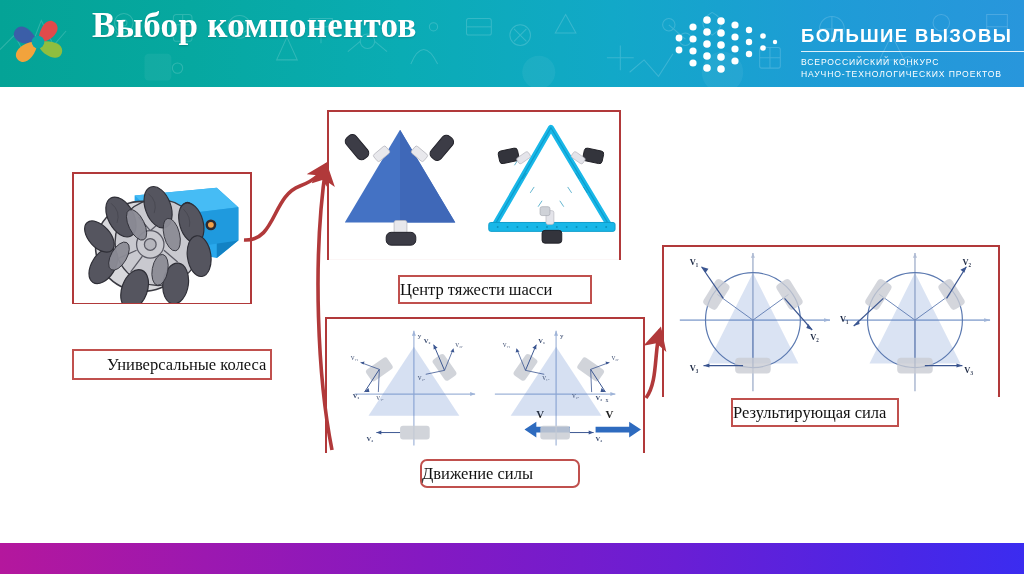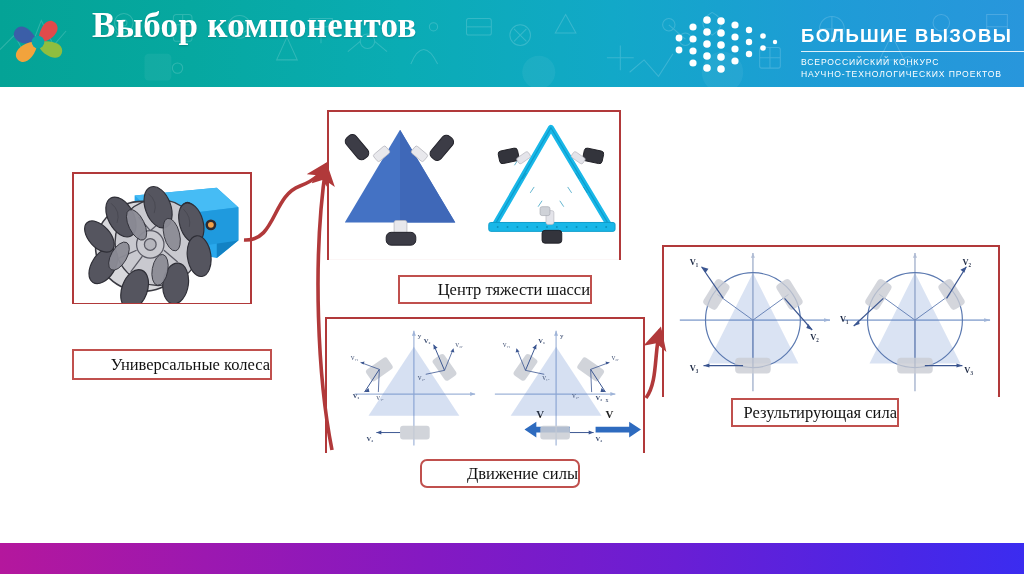--- a/index.html
+++ b/index.html
@@ -52,21 +52,21 @@
     position:absolute;background:#e5e5e5;
     border:2.5px solid #b1393a;
     box-sizing:border-box;
   }
   .panel-inner{position:absolute;inset:0;overflow:hidden;}
 
   .label-box{
     position:absolute;background:#ffffff;
     border:2px solid #c0504d;
     box-sizing:border-box;
-    display:flex;align-items:center;justify-content:flex-end;
+    display:flex;align-items:center;justify-content:flex-start;
     font-family:"Liberation Serif", serif;
     font-size:16.5px;color:#111111;white-space:nowrap;
     z-index:30;
   }
 
   .connector{position:absolute;left:0;top:0;width:1024px;height:574px;pointer-events:none;z-index:20;}
 
   
   .footer{
     position:absolute;left:0;top:543px;width:1024px;height:31px;
@@ -235,21 +235,21 @@
           <ellipse cx="88" cy="98" rx="8" ry="16" transform="rotate(10 88 98)"></ellipse>
           <ellipse cx="46" cy="84" rx="8" ry="16" transform="rotate(30 46 84)"></ellipse>
         </g>
         <g stroke="#3a3a42" stroke-width="0.7" fill="none" opacity="0.7">
           <path d="M38 30 q10 8 6 20 M76 20 q10 8 6 20 M112 36 q8 8 6 18"></path>
         </g>
       </g>
     </svg>
   </div>
 
-  <div class="label-box" style="left:72px;top:349px;width:200px;height:31px;">
+  <div class="label-box" style="left:72px;top:349px;width:200px;height:31px;padding-left:33px;">
     <span>Универсальные колеса</span>
   </div>
 
   <div class="panel" style="left:327px;top:110px;width:294px;height:150px;">
     <svg class="panel-inner" viewBox="0 0 294 150">
       <rect width="294" height="150" fill="#ffffff"></rect>
 
       <g>
         <polygon points="72,18 128,112 16,112" fill="#4472c4"></polygon>
         <polygon points="72,18 128,112 72,112" fill="#3f68b8"></polygon>

